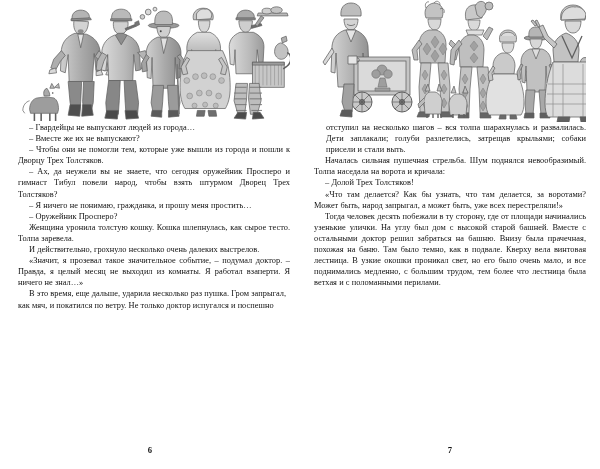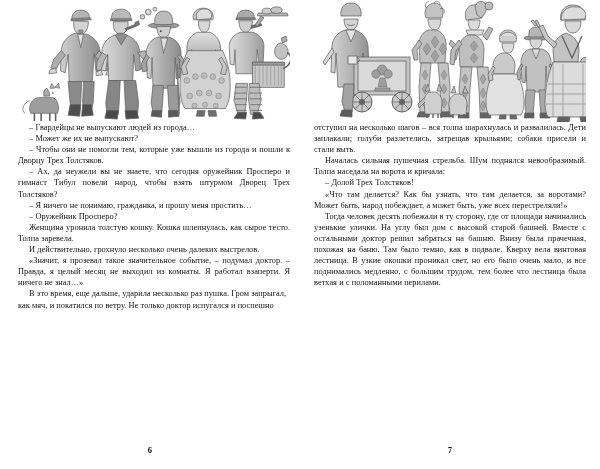--- a/index.html
+++ b/index.html
@@ -59,20 +59,21 @@
     -webkit-hyphens: none;
     hyphens: none;
   }
   .body-text p {
     margin: 0;
     text-indent: 11px;
     text-align: justify;
   }
   .body-text p.noindent {
     text-indent: 0;
+    margin-left: 12px;
   }
   .body-text p:last-child {
     text-align: left;
   }
   .page-right .body-text p:last-child {
     text-align: justify;
   }
   .folio {
     position: absolute;
     bottom: 14px;
@@ -232,21 +233,21 @@
             <path d="M240 86h12M240 92h13M240 98h13M241 104h12M242 110h11"></path>
           </g>
           <path d="M228 112l-4 6 12 1 1-7z" fill="#4b4b4b"></path>
           <path d="M244 112l-1 7 12-1-4-6z" fill="#4b4b4b"></path>
         </g>
       </svg>
     </div>
 
     <div class="body-text">
       <p>– Гвардейцы не выпускают людей из города…</p>
-      <p>– Может же их не выпускают?</p>
+      <p>– Вместе же их не выпускают?</p>
       <p>– Чтобы они не помогли тем, которые уже вышли из города и пошли к Дворцу Трех Толстяков.</p>
       <p>– Ах, да неужели вы не знаете, что сегодня оружейник Просперо и гимнаст Тибул повели народ, чтобы взять штурмом Дворец Трех Толстяков?</p>
       <p>– Я ничего не понимаю, гражданка, и прошу меня простить…</p>
       <p>– Оружейник Просперо?</p>
       <p>Женщина уронила толстую кошку. Кошка шлепнулась, как сырое тесто. Толпа заревела.</p>
       <p>И действительно, грохнуло несколько очень далеких выстрелов.</p>
       <p>«Значит, я прозевал такое значительное событие, – подумал доктор. – Правда, я целый месяц не выходил из комнаты. Я работал взаперти. Я ничего не знал…»</p>
       <p>В это время, еще дальше, ударила несколько раз пушка. Гром запрыгал, как мяч, и покатился по ветру. Не только доктор испугался и поспешно</p>
     </div>
 
@@ -418,20 +419,20 @@
           <path d="M244 117l-1 5h12l1-5z" fill="#606060"></path>
           <path d="M266 117l1 5h12l-1-5z" fill="#606060"></path>
         </g>
       </svg>
     </div>
 
     <div class="body-text">
       <p class="noindent">отступил на несколько шагов – вся толпа шарахнулась и развалилась. Дети заплакали; голуби разлетелись, затрещав крыльями; собаки присели и стали выть.</p>
       <p>Началась сильная пушечная стрельба. Шум поднялся невообразимый. Толпа наседала на ворота и кричала:</p>
       <p>– Долой Трех Толстяков!</p>
-      <p>«Что там делается? Как бы узнать, что там делается, за воротами? Может быть, народ побеждает, а может быть, уже всех перестреляли!»</p>
+      <p>«Что там делается? Как бы узнать, что там делается, за воротами? Может быть, народ запрыгал, а может быть, уже всех перестреляли!»</p>
       <p>Тогда человек десять побежали в ту сторону, где от площади начинались узенькие улички. На углу был дом с высокой старой башней. Вместе с остальными доктор решил забраться на башню. Внизу была прачечная, похожая на баню. Там было темно, как в подвале. Кверху вела винтовая лестница. В узкие окошки проникал свет, но его было очень мало, и все поднимались медленно, с большим трудом, тем более что лестница была ветхая и с поломанными перилами.</p>
     </div>
 
     <div class="folio">7</div>
   </div>
 
 </div>
 
 </body></html>

